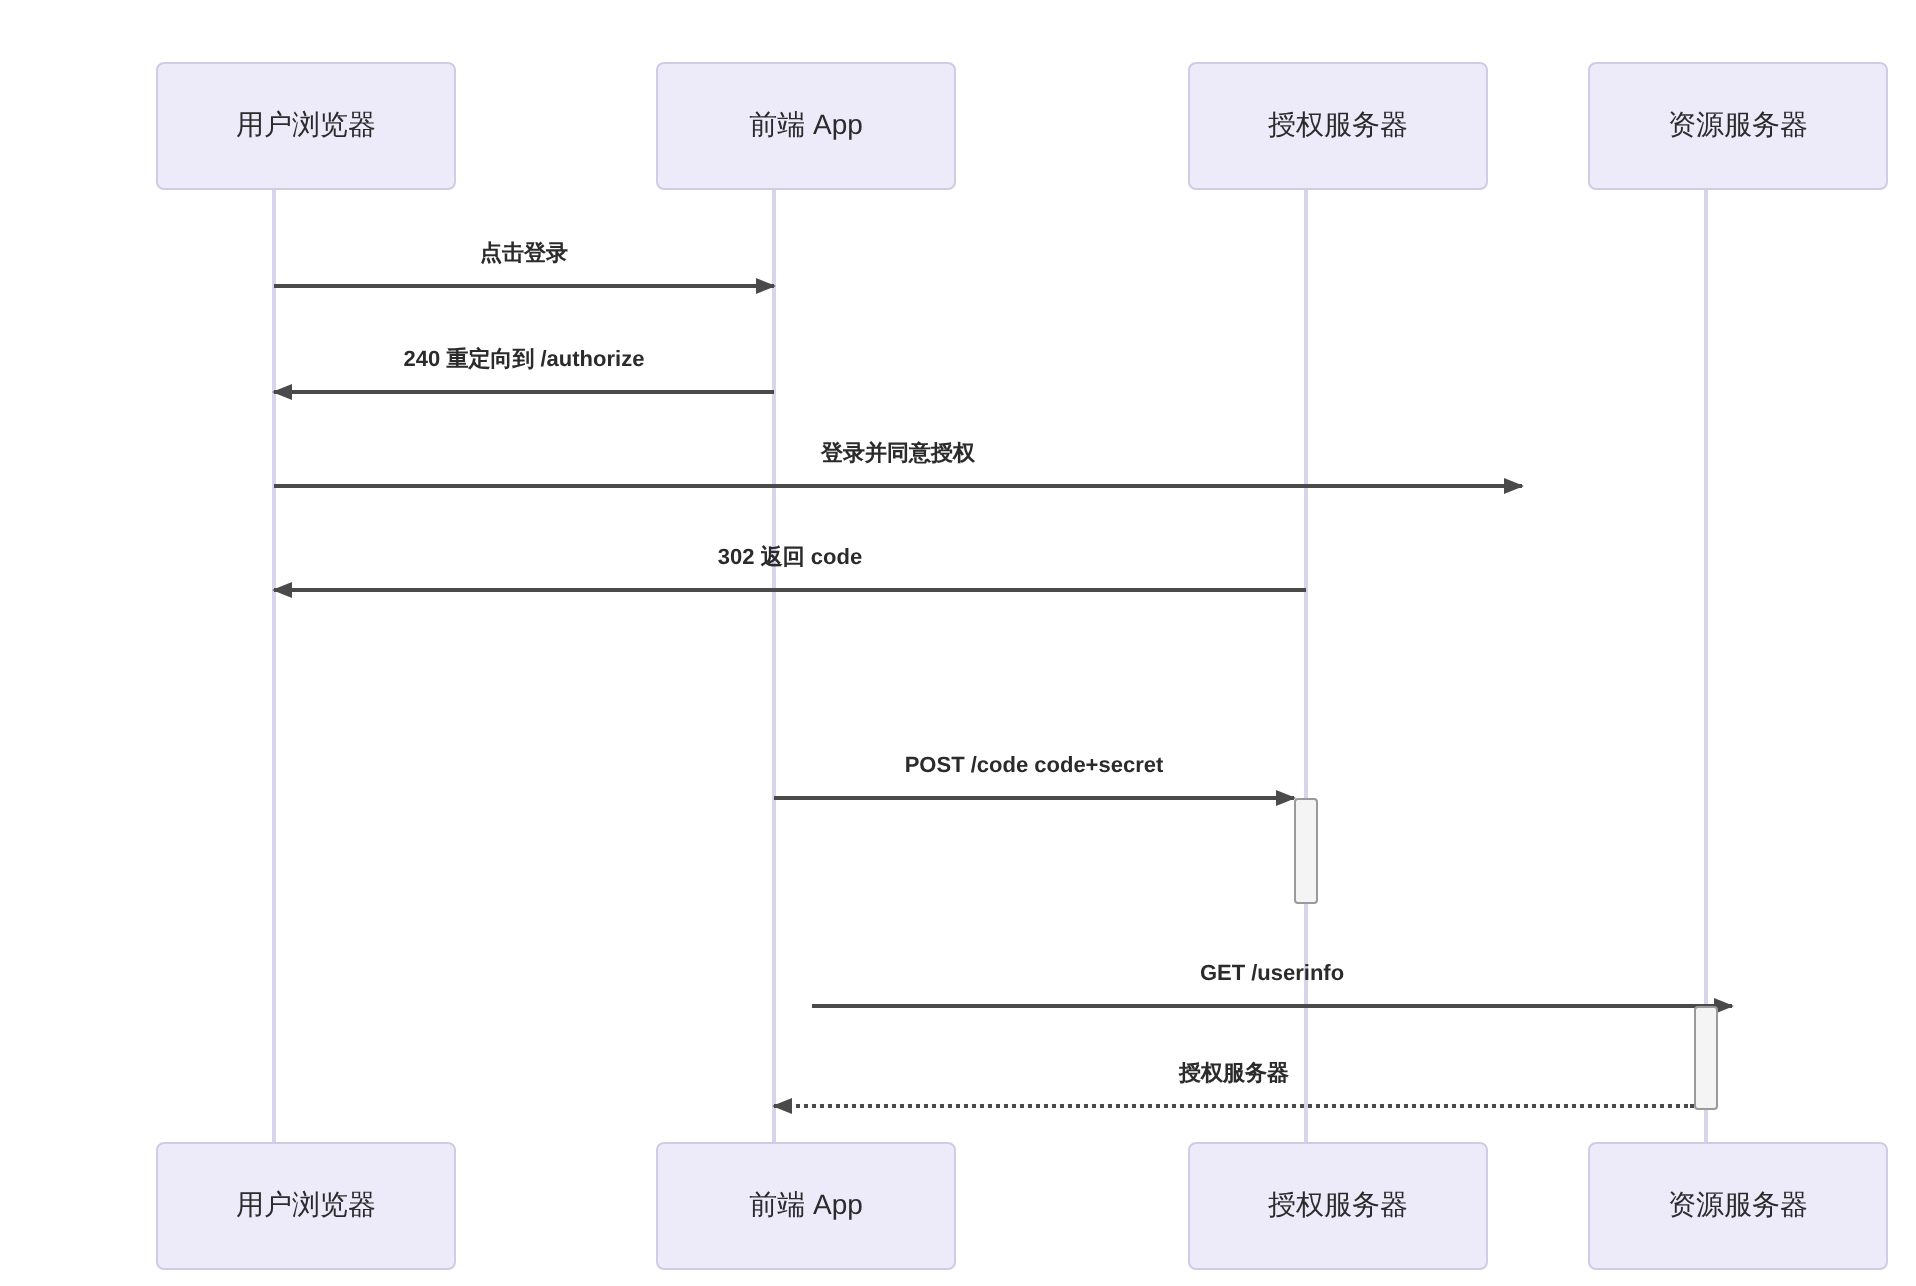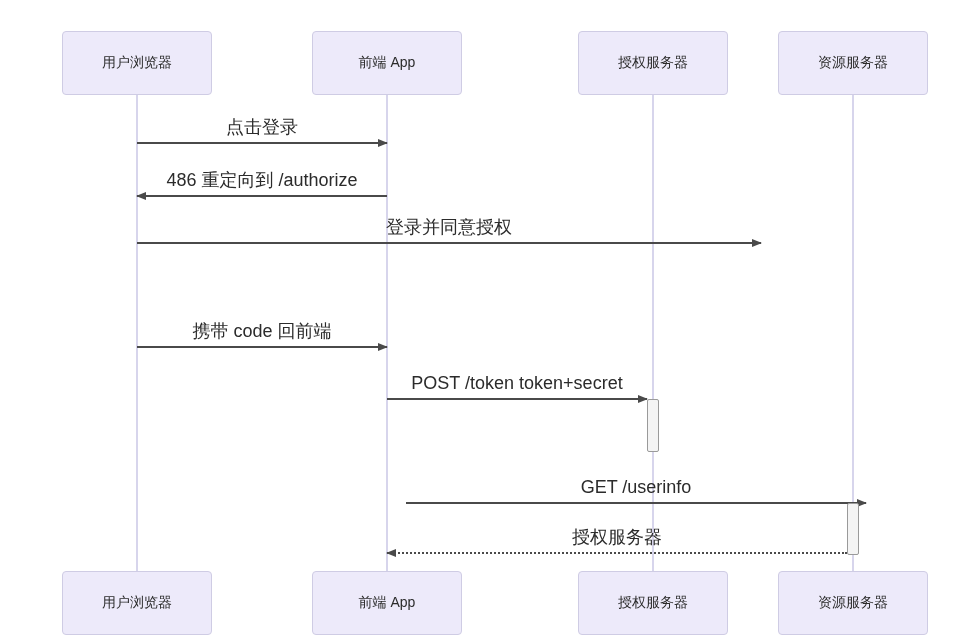--- a/index.html
+++ b/index.html
@@ -7,36 +7,36 @@
     position:relative;width:958px;height:643px;overflow:hidden;
     background:var(--background,#ffffff);
     font-family:"Liberation Sans","DejaVu Sans",sans-serif;
   }
   .actor{
     position:absolute;width:150px;height:64px;box-sizing:border-box;
     background:var(--actor-fill,#edeafa);
     border:1px solid var(--actor-border,#cfcce4);
     border-radius:4px;
     display:flex;align-items:center;justify-content:center;
-    font-size:14px;color:var(--text,#2b2b2b);
+    font-size:14px;color:var(--text,#2b2b2b);margin-left:16px;
   }
   .lifeline{
     position:absolute;top:95px;height:476px;width:2px;
     background:var(--lifeline,#d7d5ec);
   }
   .activation{
     position:absolute;width:12px;box-sizing:border-box;
     background:var(--activation-fill,#f4f4f4);
     border:1px solid var(--activation-border,#9a9a9a);
     border-radius:2px;
   }
   .message{position:absolute;height:30px;}
   .msg-label{
     position:absolute;left:0;right:0;top:0;text-align:center;
-    font-size:18px;font-weight:400;color:var(--text,#2b2b2b);
+    font-size:11px;font-weight:700;color:var(--text,#2b2b2b);
     white-space:nowrap;line-height:20px;
   }
   .msg-line{position:absolute;left:0;right:0;top:25px;height:0;}
   .msg-line.solid{border-top:2px solid var(--arrow,#4a4a4a);}
   .msg-line.dotted{border-top:2px dotted var(--arrow,#4a4a4a);}
   .msg-line::after{content:"";position:absolute;top:-5px;width:0;height:0;}
   .msg-line.dir-right::after{
     right:-1px;
     border-top:4px solid transparent;border-bottom:4px solid transparent;
     border-left:10px solid var(--arrow,#4a4a4a);
@@ -56,37 +56,37 @@
   <div class="lifeline" style="left:386px"></div>
   <div class="lifeline" style="left:652px"></div>
   <div class="lifeline" style="left:852px"></div>
 
   <div class="message" style="left:137px;top:117px;width:250px">
     <div class="msg-label">点击登录</div>
     <div class="msg-line solid dir-right"></div>
   </div>
 
   <div class="message" style="left:137px;top:170px;width:250px">
-    <div class="msg-label">486 重定向到 /authorize</div>
+    <div class="msg-label">240 重定向到 /authorize</div>
     <div class="msg-line solid dir-left"></div>
   </div>
 
   <div class="message" style="left:137px;top:217px;width:624px">
     <div class="msg-label">登录并同意授权</div>
     <div class="msg-line solid dir-right"></div>
   </div>
 
-
-  <div class="message" style="left:137px;top:321px;width:250px">
-    <div class="msg-label">携带 code 回前端</div>
-    <div class="msg-line solid dir-right"></div>
+  <div class="message" style="left:137px;top:269px;width:516px">
+    <div class="msg-label">302 返回 code</div>
+    <div class="msg-line solid dir-left"></div>
   </div>
 
+
   <div class="message" style="left:387px;top:373px;width:260px">
-    <div class="msg-label">POST /token token+secret</div>
+    <div class="msg-label">POST /code code+secret</div>
     <div class="msg-line solid dir-right"></div>
   </div>
 
 
   <div class="message" style="left:406px;top:477px;width:460px">
     <div class="msg-label">GET /userinfo</div>
     <div class="msg-line solid dir-right"></div>
   </div>
 
   <div class="message" style="left:387px;top:527px;width:460px">

